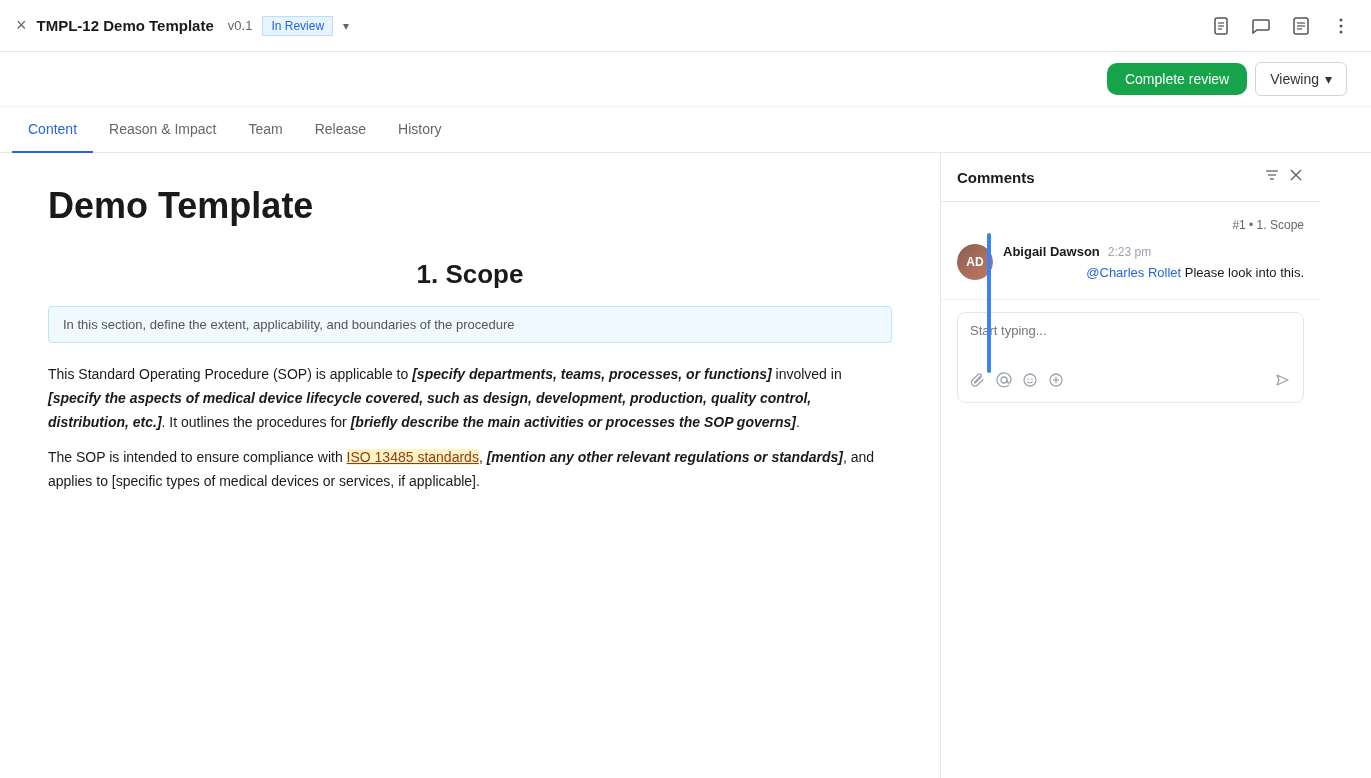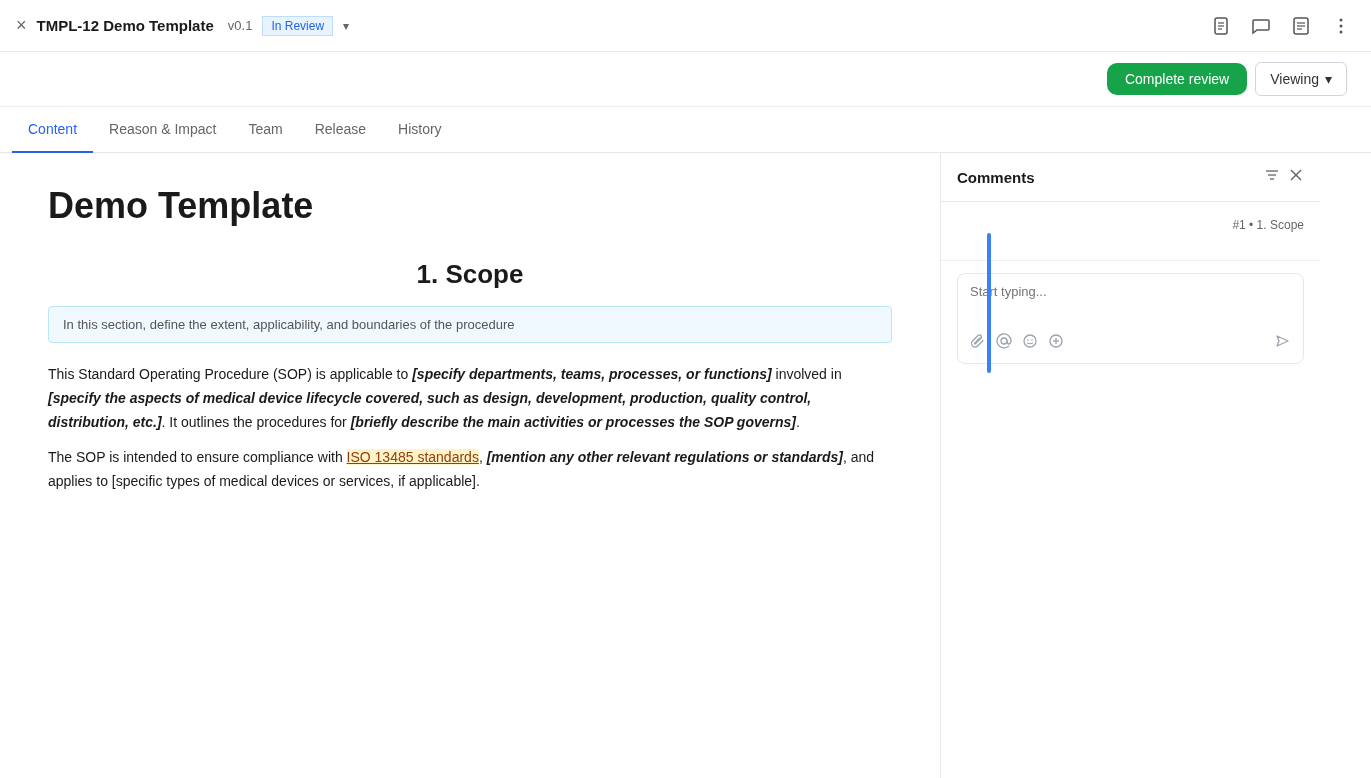--- a/index.html
+++ b/index.html
@@ -213,20 +213,34 @@
           <svg width="16" height="16" viewBox="0 0 16 16" fill="none">
             <line x1="3" y1="3" x2="13" y2="13" stroke="#666" stroke-width="1.5"></line>
             <line x1="13" y1="3" x2="3" y2="13" stroke="#666" stroke-width="1.5"></line>
           </svg>
         </button>
       </div>
     </div>
 
     <div class="comment-thread">
       <div class="comment-ref">#1 • 1. Scope</div>
+      <div class="comment-body">
+        <div class="avatar">
+          <div class="avatar-img" style="background: linear-gradient(135deg, #8b5e52 0%, #c27a60 100%); font-size:12px;">AD</div>
+        </div>
+        <div class="comment-content">
+          <div class="comment-author-row">
+            <span class="comment-author">Abigail Dawson</span>
+            <span class="comment-time">2:23 pm</span>
+          </div>
+          <div class="comment-text">
+            <span class="mention">@Charles Rollet</span><span> Please look into this.</span>
+          </div>
+        </div>
+      </div>
     </div>
 
     <div class="reply-box">
       <textarea class="reply-input" placeholder="Start typing..." style=""></textarea>
       <div class="reply-toolbar">
         <div class="reply-toolbar-left">
           <button class="reply-icon">
             <svg width="16" height="16" viewBox="0 0 16 16" fill="none">
               <path d="M13 7.5l-5.5 5.5a3.5 3.5 0 01-4.95-4.95L8 2.55A2 2 0 0110.83 5.4L5.33 10.9a.5.5 0 01-.71-.71L10 4.83" stroke="#9ca3af" stroke-width="1.3" stroke-linecap="round"></path>
             </svg>

